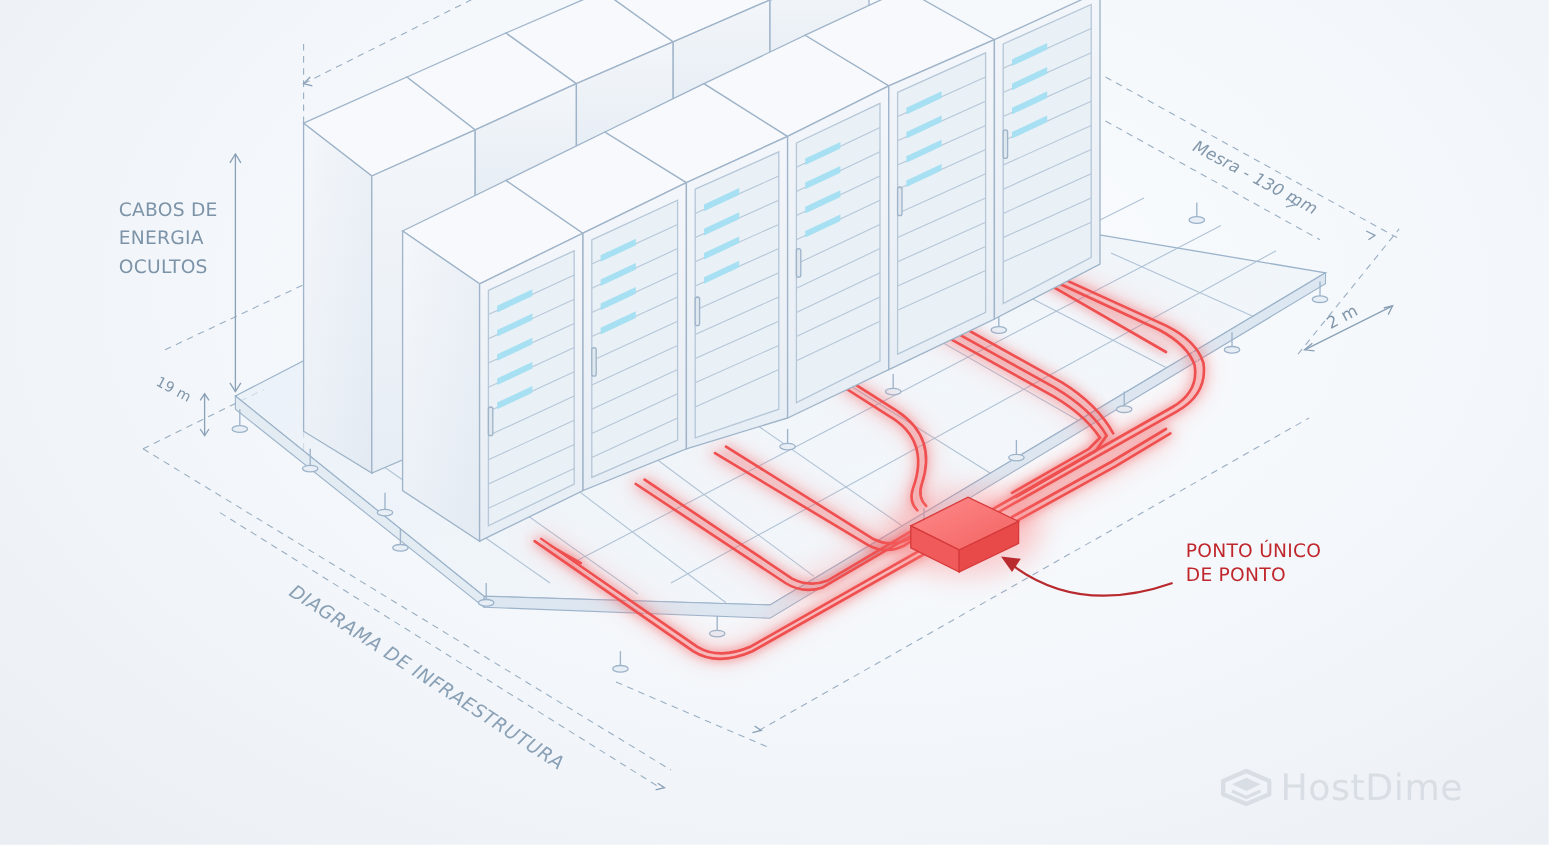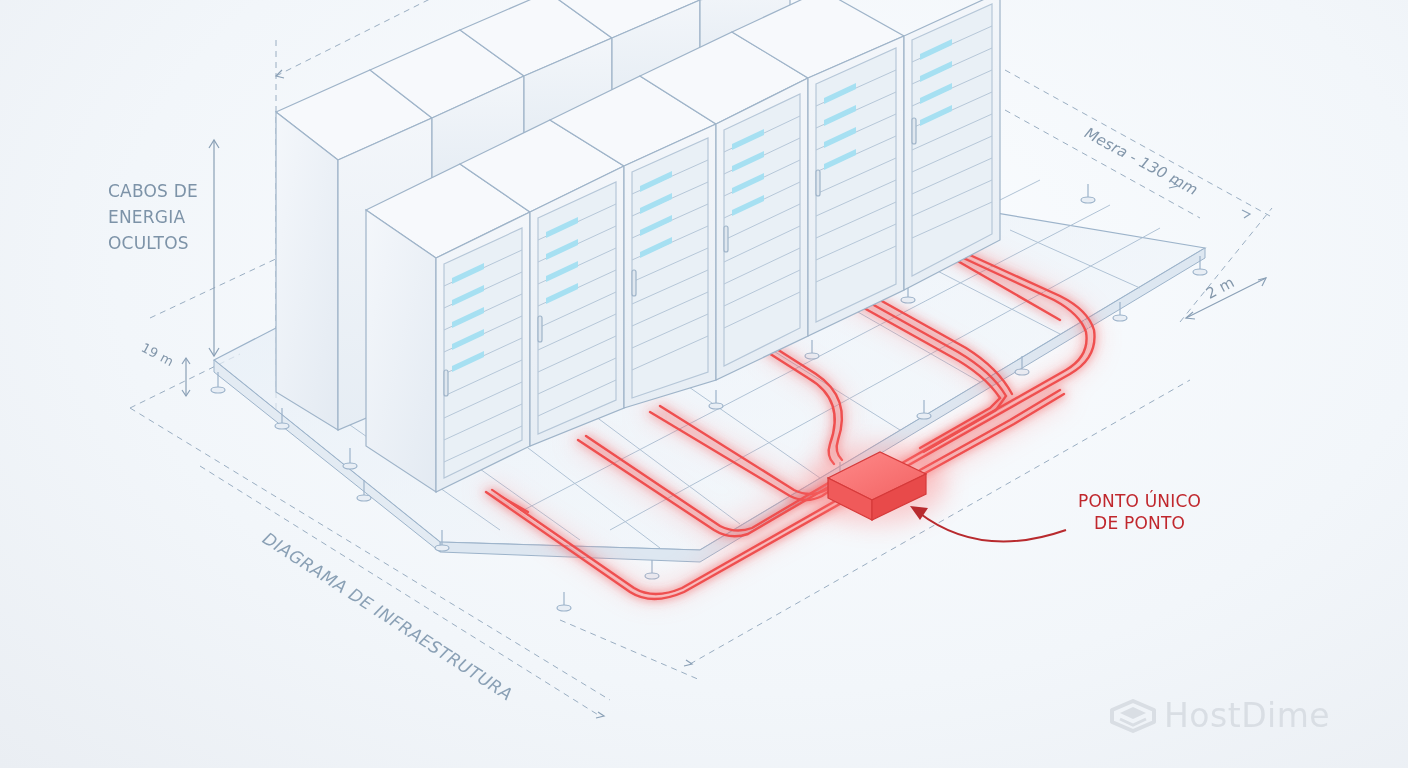--- a/index.html
+++ b/index.html
@@ -11,21 +11,21 @@
     }
     #scene { position: absolute; left: 0; top: 0; width: 1408px; height: 768px; }
     .lbl { position: absolute; color: #7d93a8; font-family: "DejaVu Sans", sans-serif; letter-spacing: 0.2px; }
     .lbl-hidden-cables { left: 108px; top: 178px; width: 96px; text-align: left; font-size: 17px; line-height: 26px; }
     .lbl-hidden-cables span { display: block; }
     .lbl-mesa { left: 1090px; top: 124px; font-size: 15px; font-style: italic; transform: rotate(28deg); transform-origin: left top; white-space: nowrap; color: #8296aa; }
     .lbl-2m { left: 1203px; top: 287px; font-size: 15px; transform: rotate(-28deg); transform-origin: left top; white-space: nowrap; color: #8296aa; }
     .lbl-19m { left: 146px; top: 340px; font-size: 13px; transform: rotate(28deg); transform-origin: left top; white-space: nowrap; color: #8296aa; }
     .lbl-diagram { left: 270px; top: 528px; font-size: 17px; font-style: italic; transform: rotate(33deg); transform-origin: left top; white-space: nowrap; color: #8aa0b5; letter-spacing: 0.5px; }
     .lbl-spof { left: 1078px; top: 490px; font-size: 17px; line-height: 22px; color: #c0272d; }
-    .lbl-spof span { display: block; text-align: center; }
+    .lbl-spof span { display: block; }
     .brand { position: absolute; left: 1110px; top: 696px; display: flex; align-items: center; gap: 8px; }
     .brand-text { font-size: 33px; color: #d9dee4; font-family: "DejaVu Sans", sans-serif; letter-spacing: 0.5px; }
   </style>
 </head>
 <body>
 
 <svg id="scene" viewBox="0 0 1408 768" xmlns="http://www.w3.org/2000/svg">
   <defs>
     <filter id="glow" x="-20%" y="-20%" width="140%" height="140%">
       <feGaussianBlur stdDeviation="5" result="b"></feGaussianBlur>

